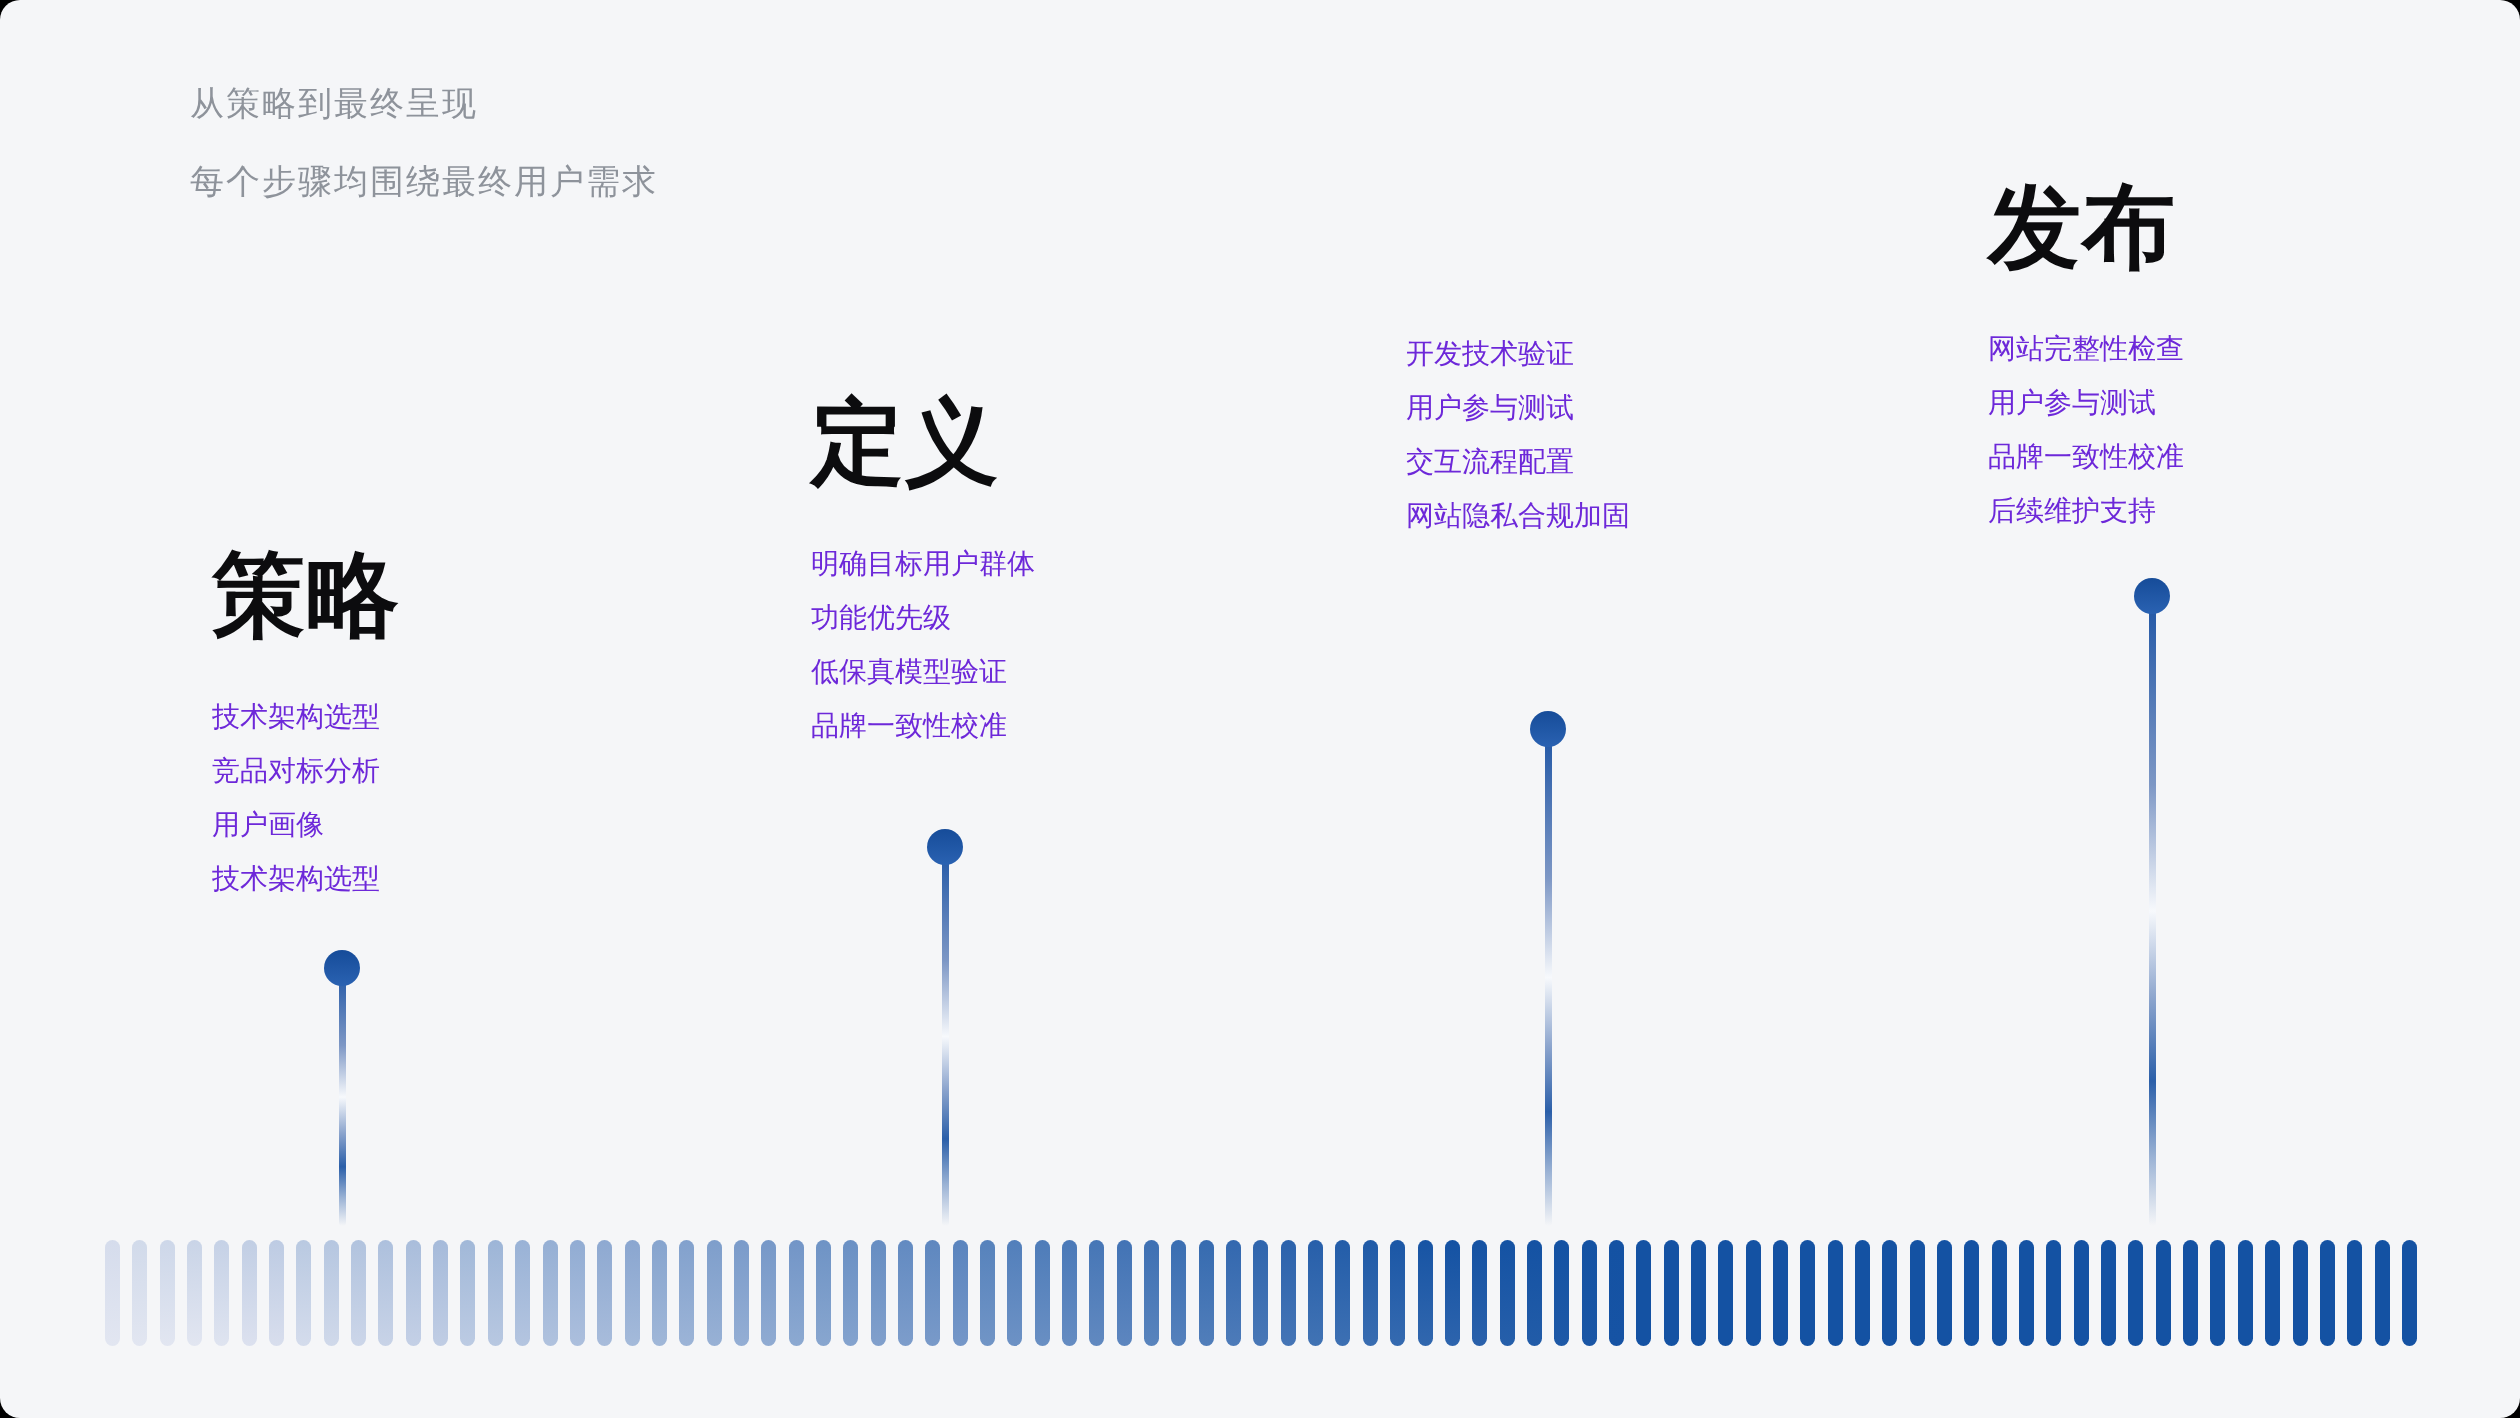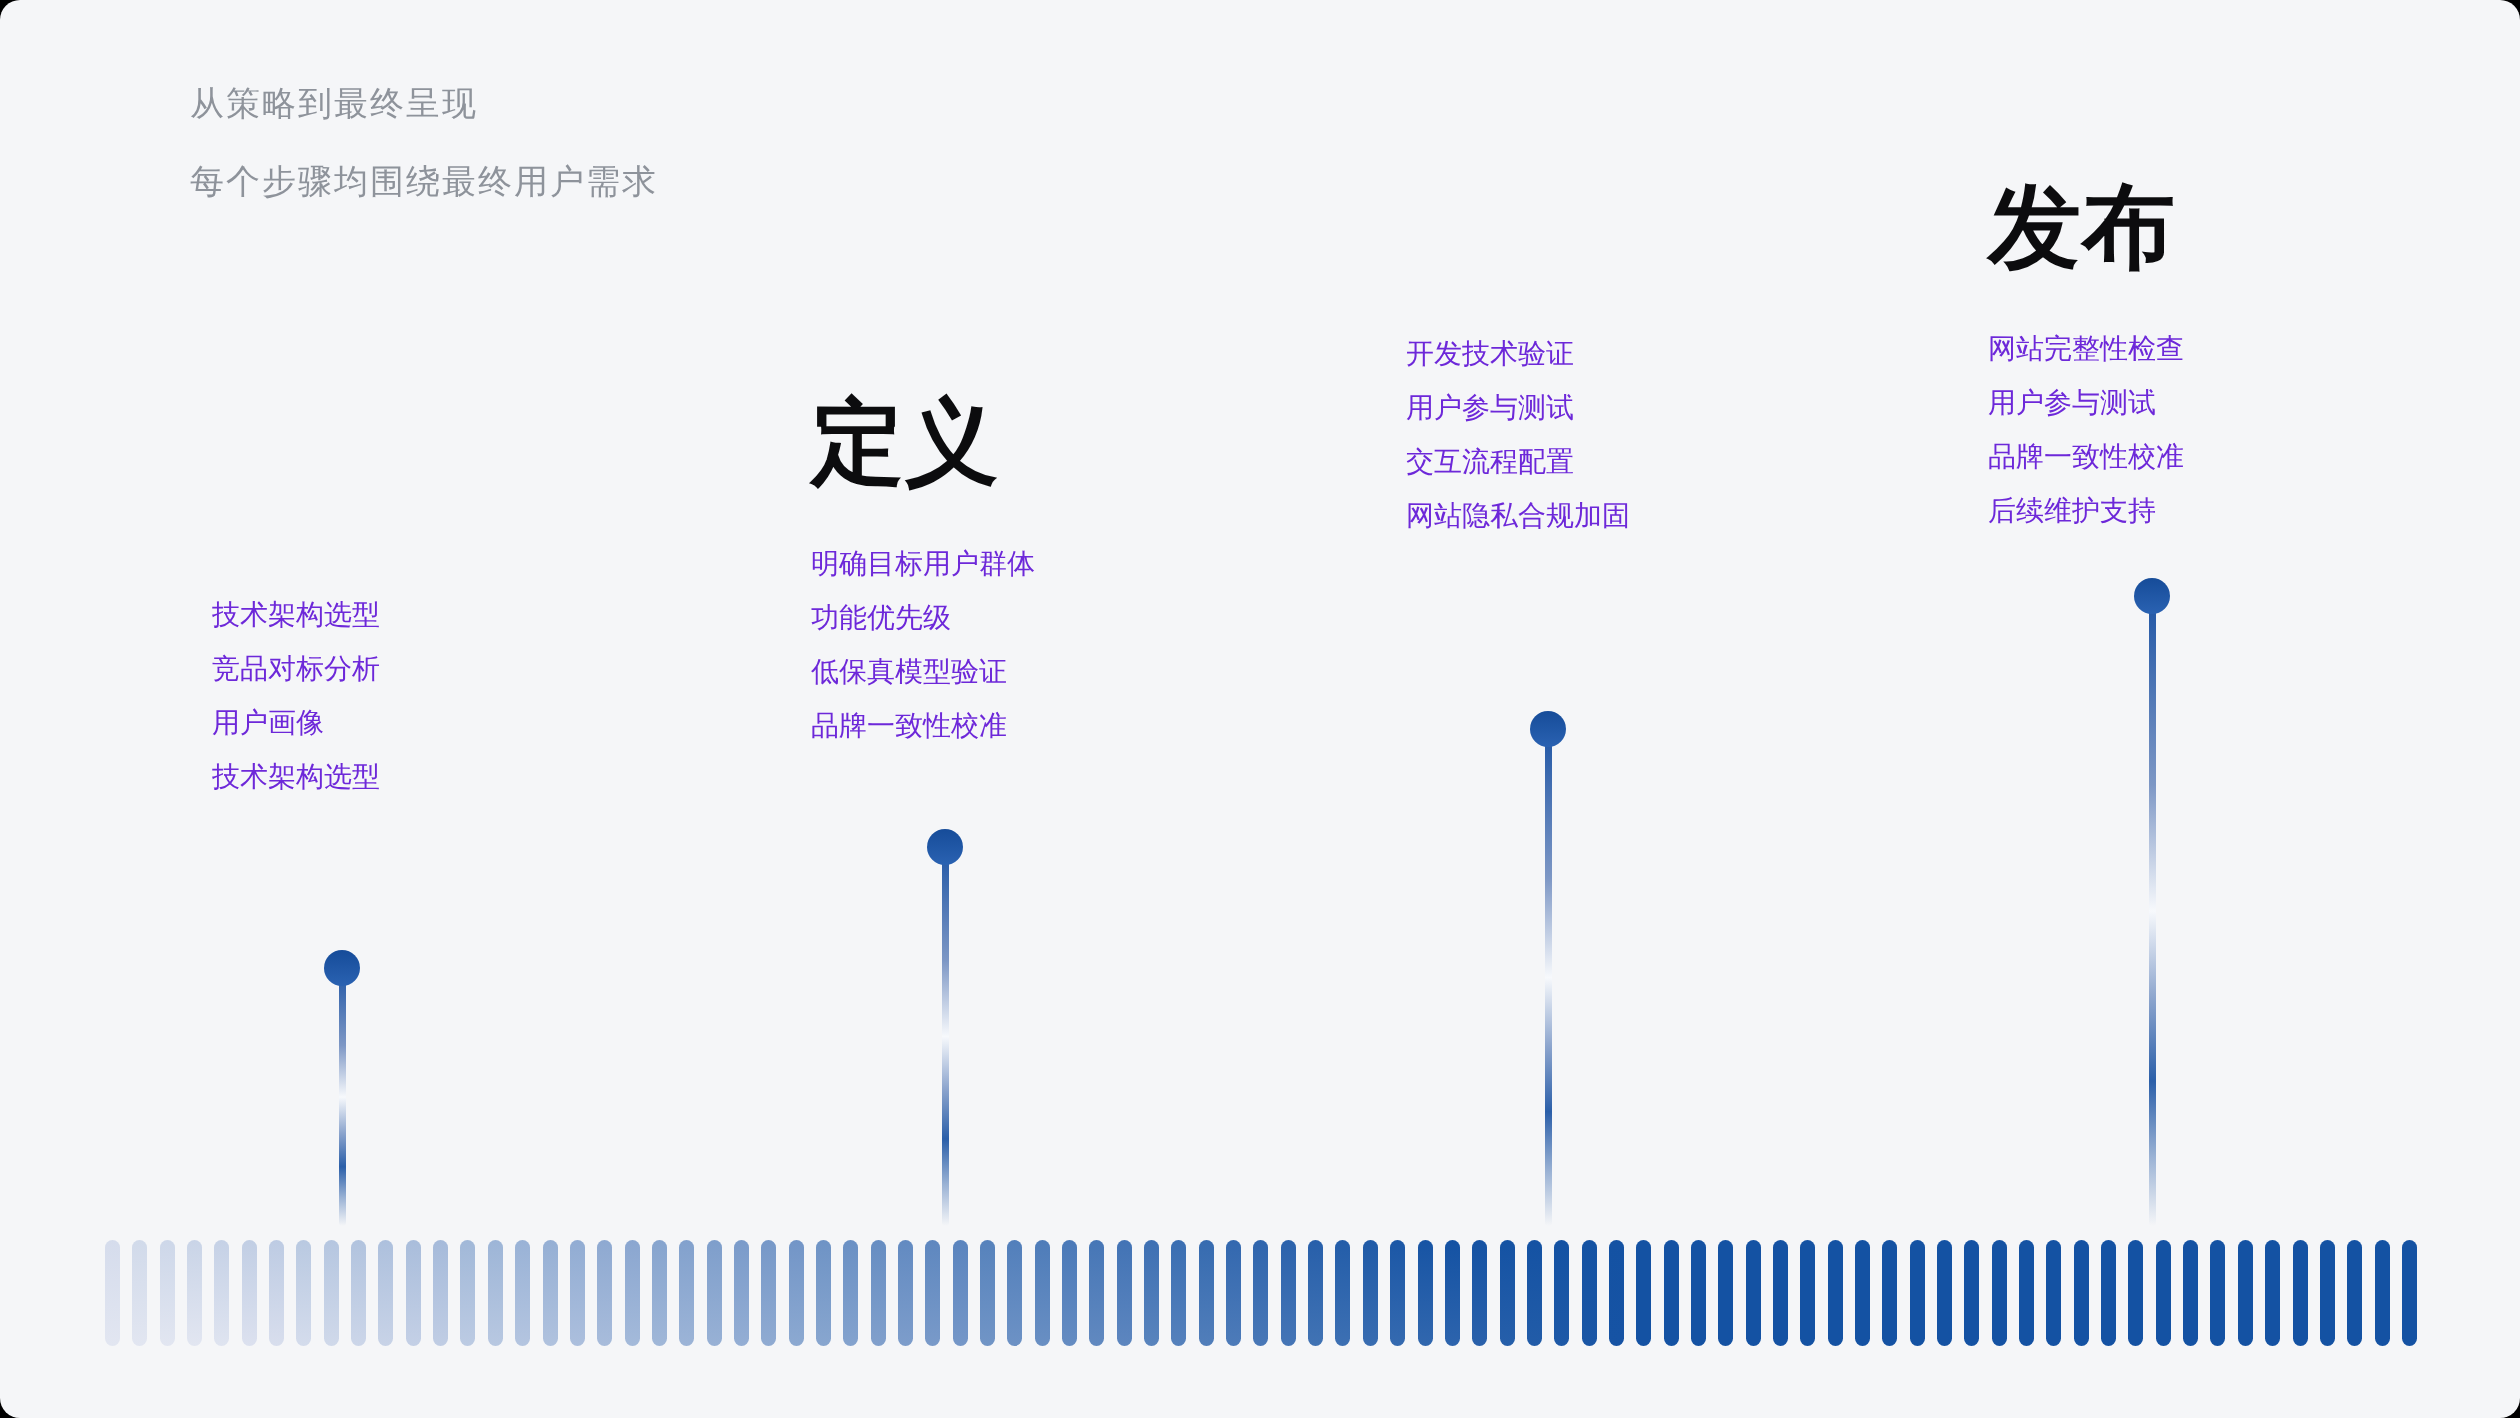--- a/index.html
+++ b/index.html
@@ -68,20 +68,21 @@
 <body>
 
 <div class="canvas">
 
   <div class="subtitle">
     <div>从策略到最终呈现</div>
     <div>每个步骤均围绕最终用户需求</div>
   </div>
 
   <div class="stage stage-1">
+    <div class="stage-title">策略</div>
     <div class="stage-items">
       <div class="stage-item">技术架构选型</div>
       <div class="stage-item">竞品对标分析</div>
       <div class="stage-item">用户画像</div>
       <div class="stage-item">技术架构选型</div>
     </div>
   </div>
 
   <div class="stage stage-2">
     <div class="stage-title">定义</div>

